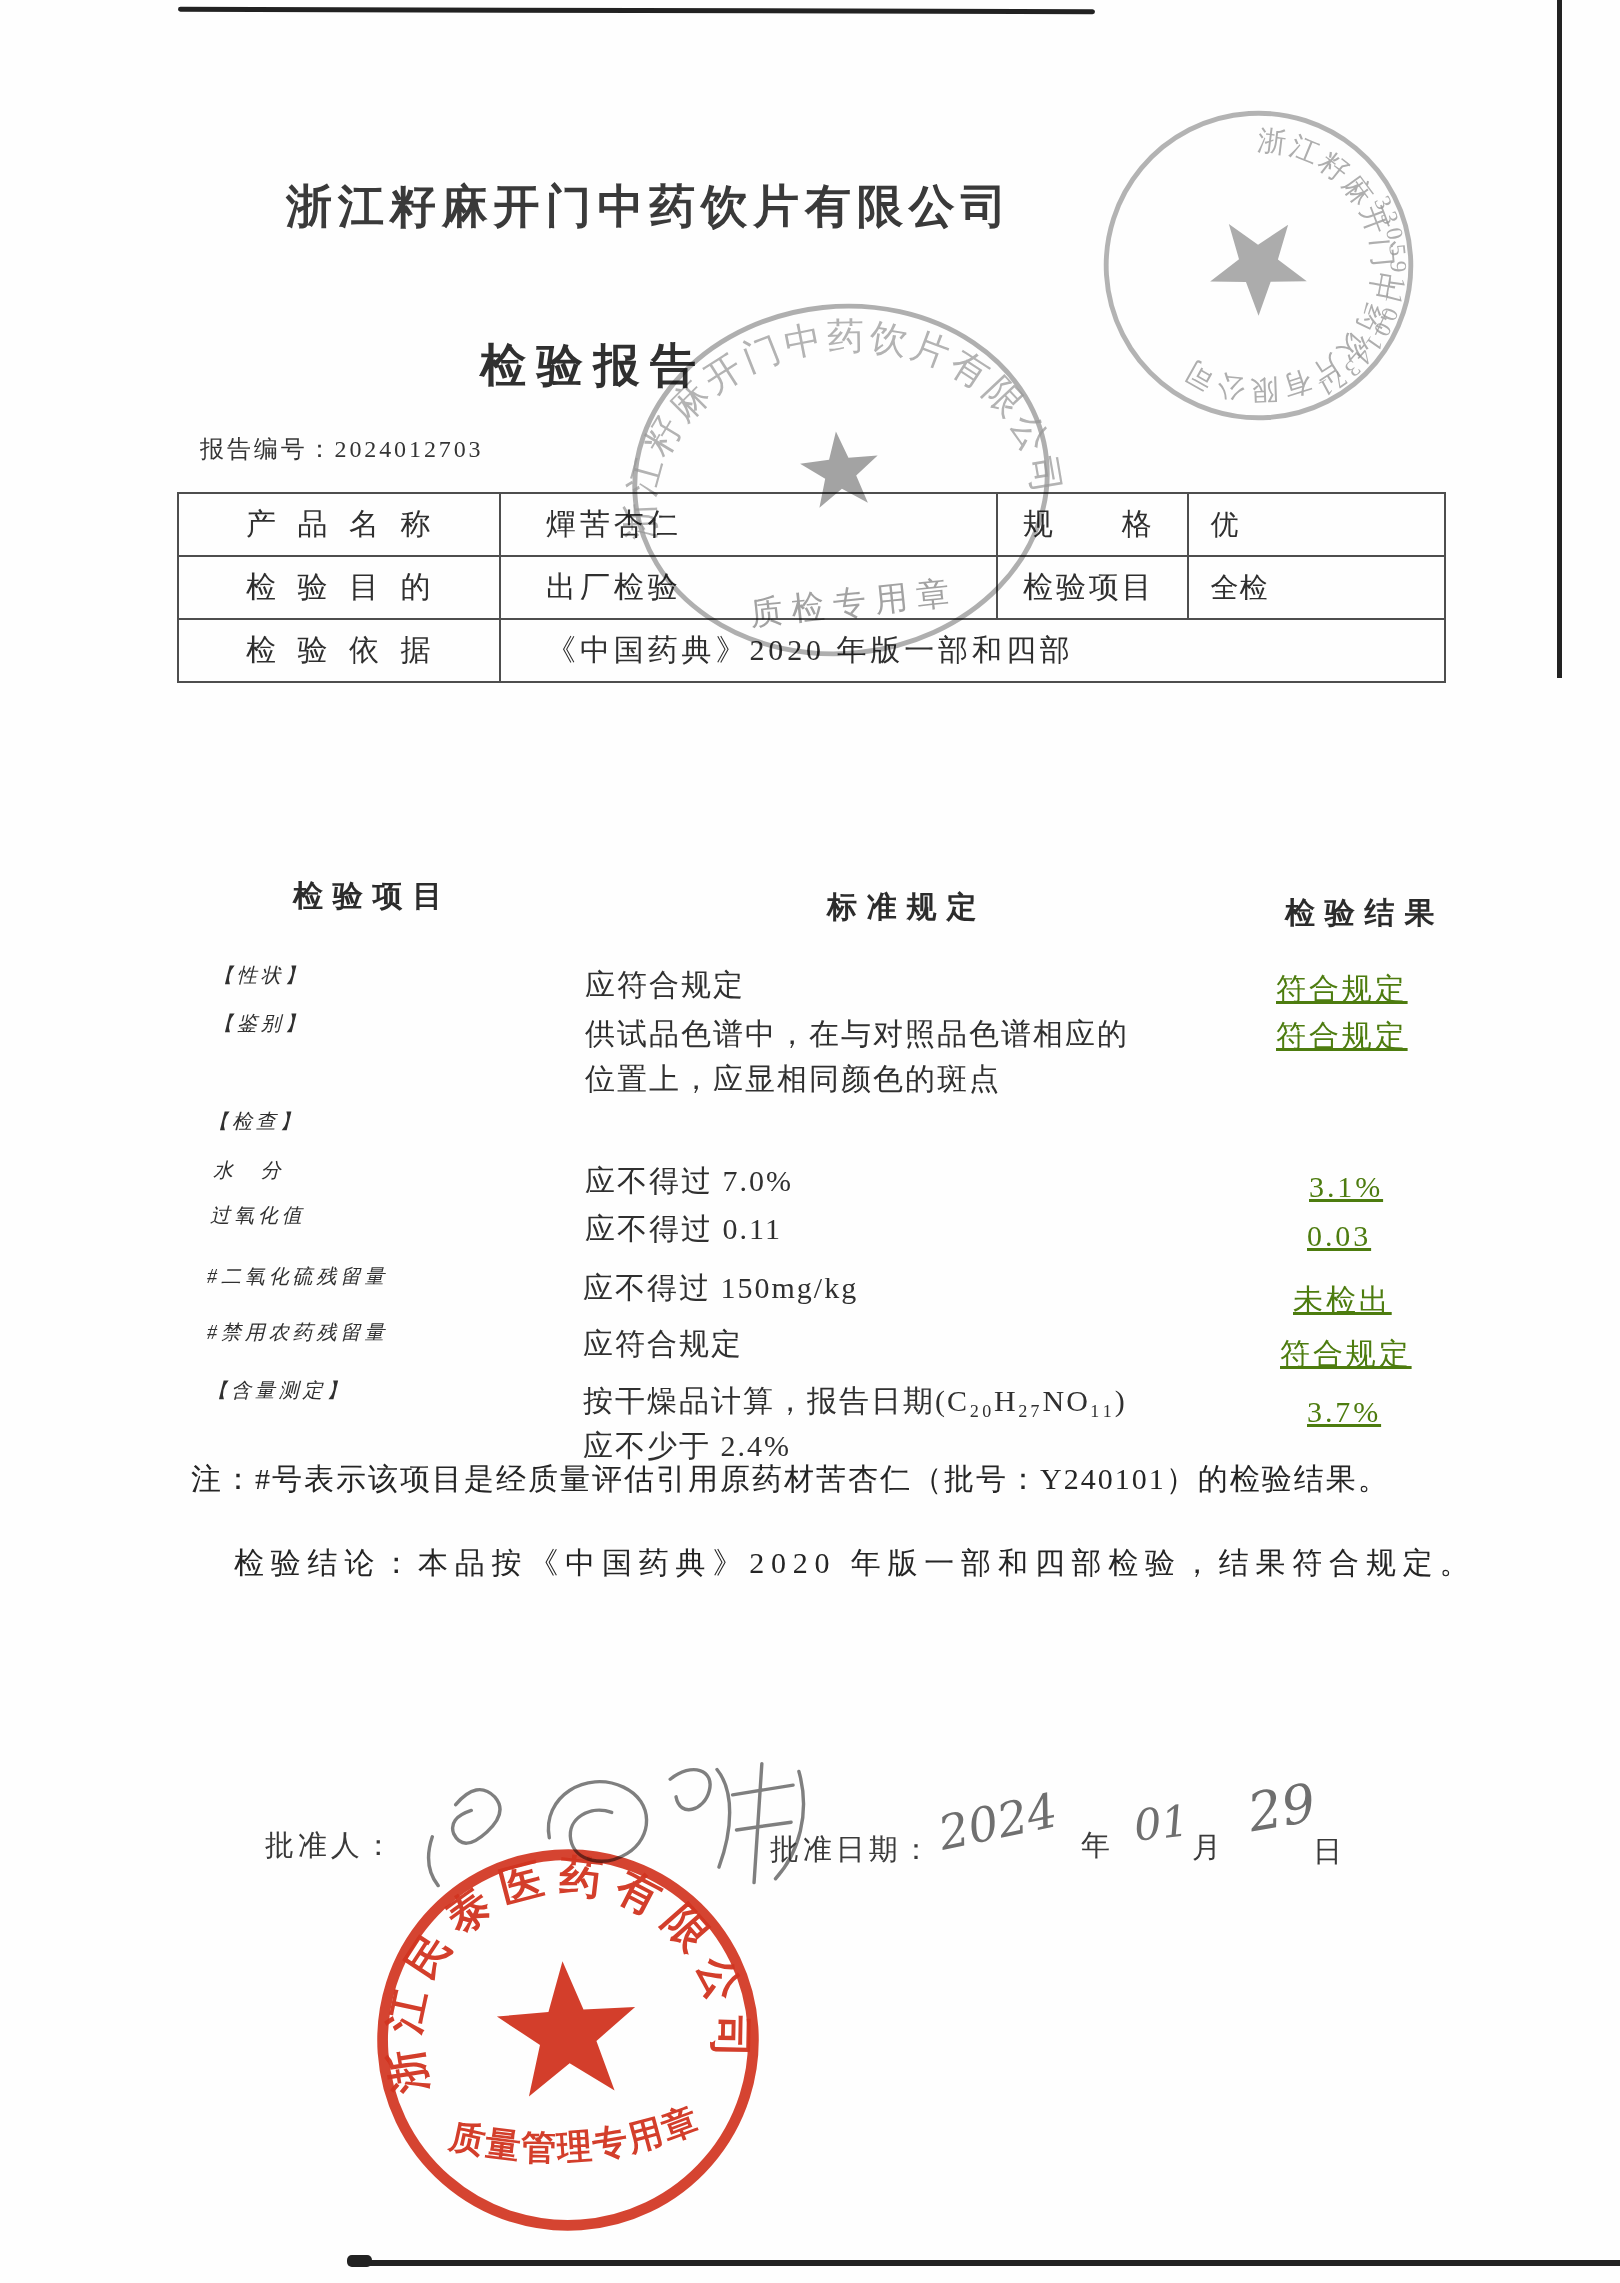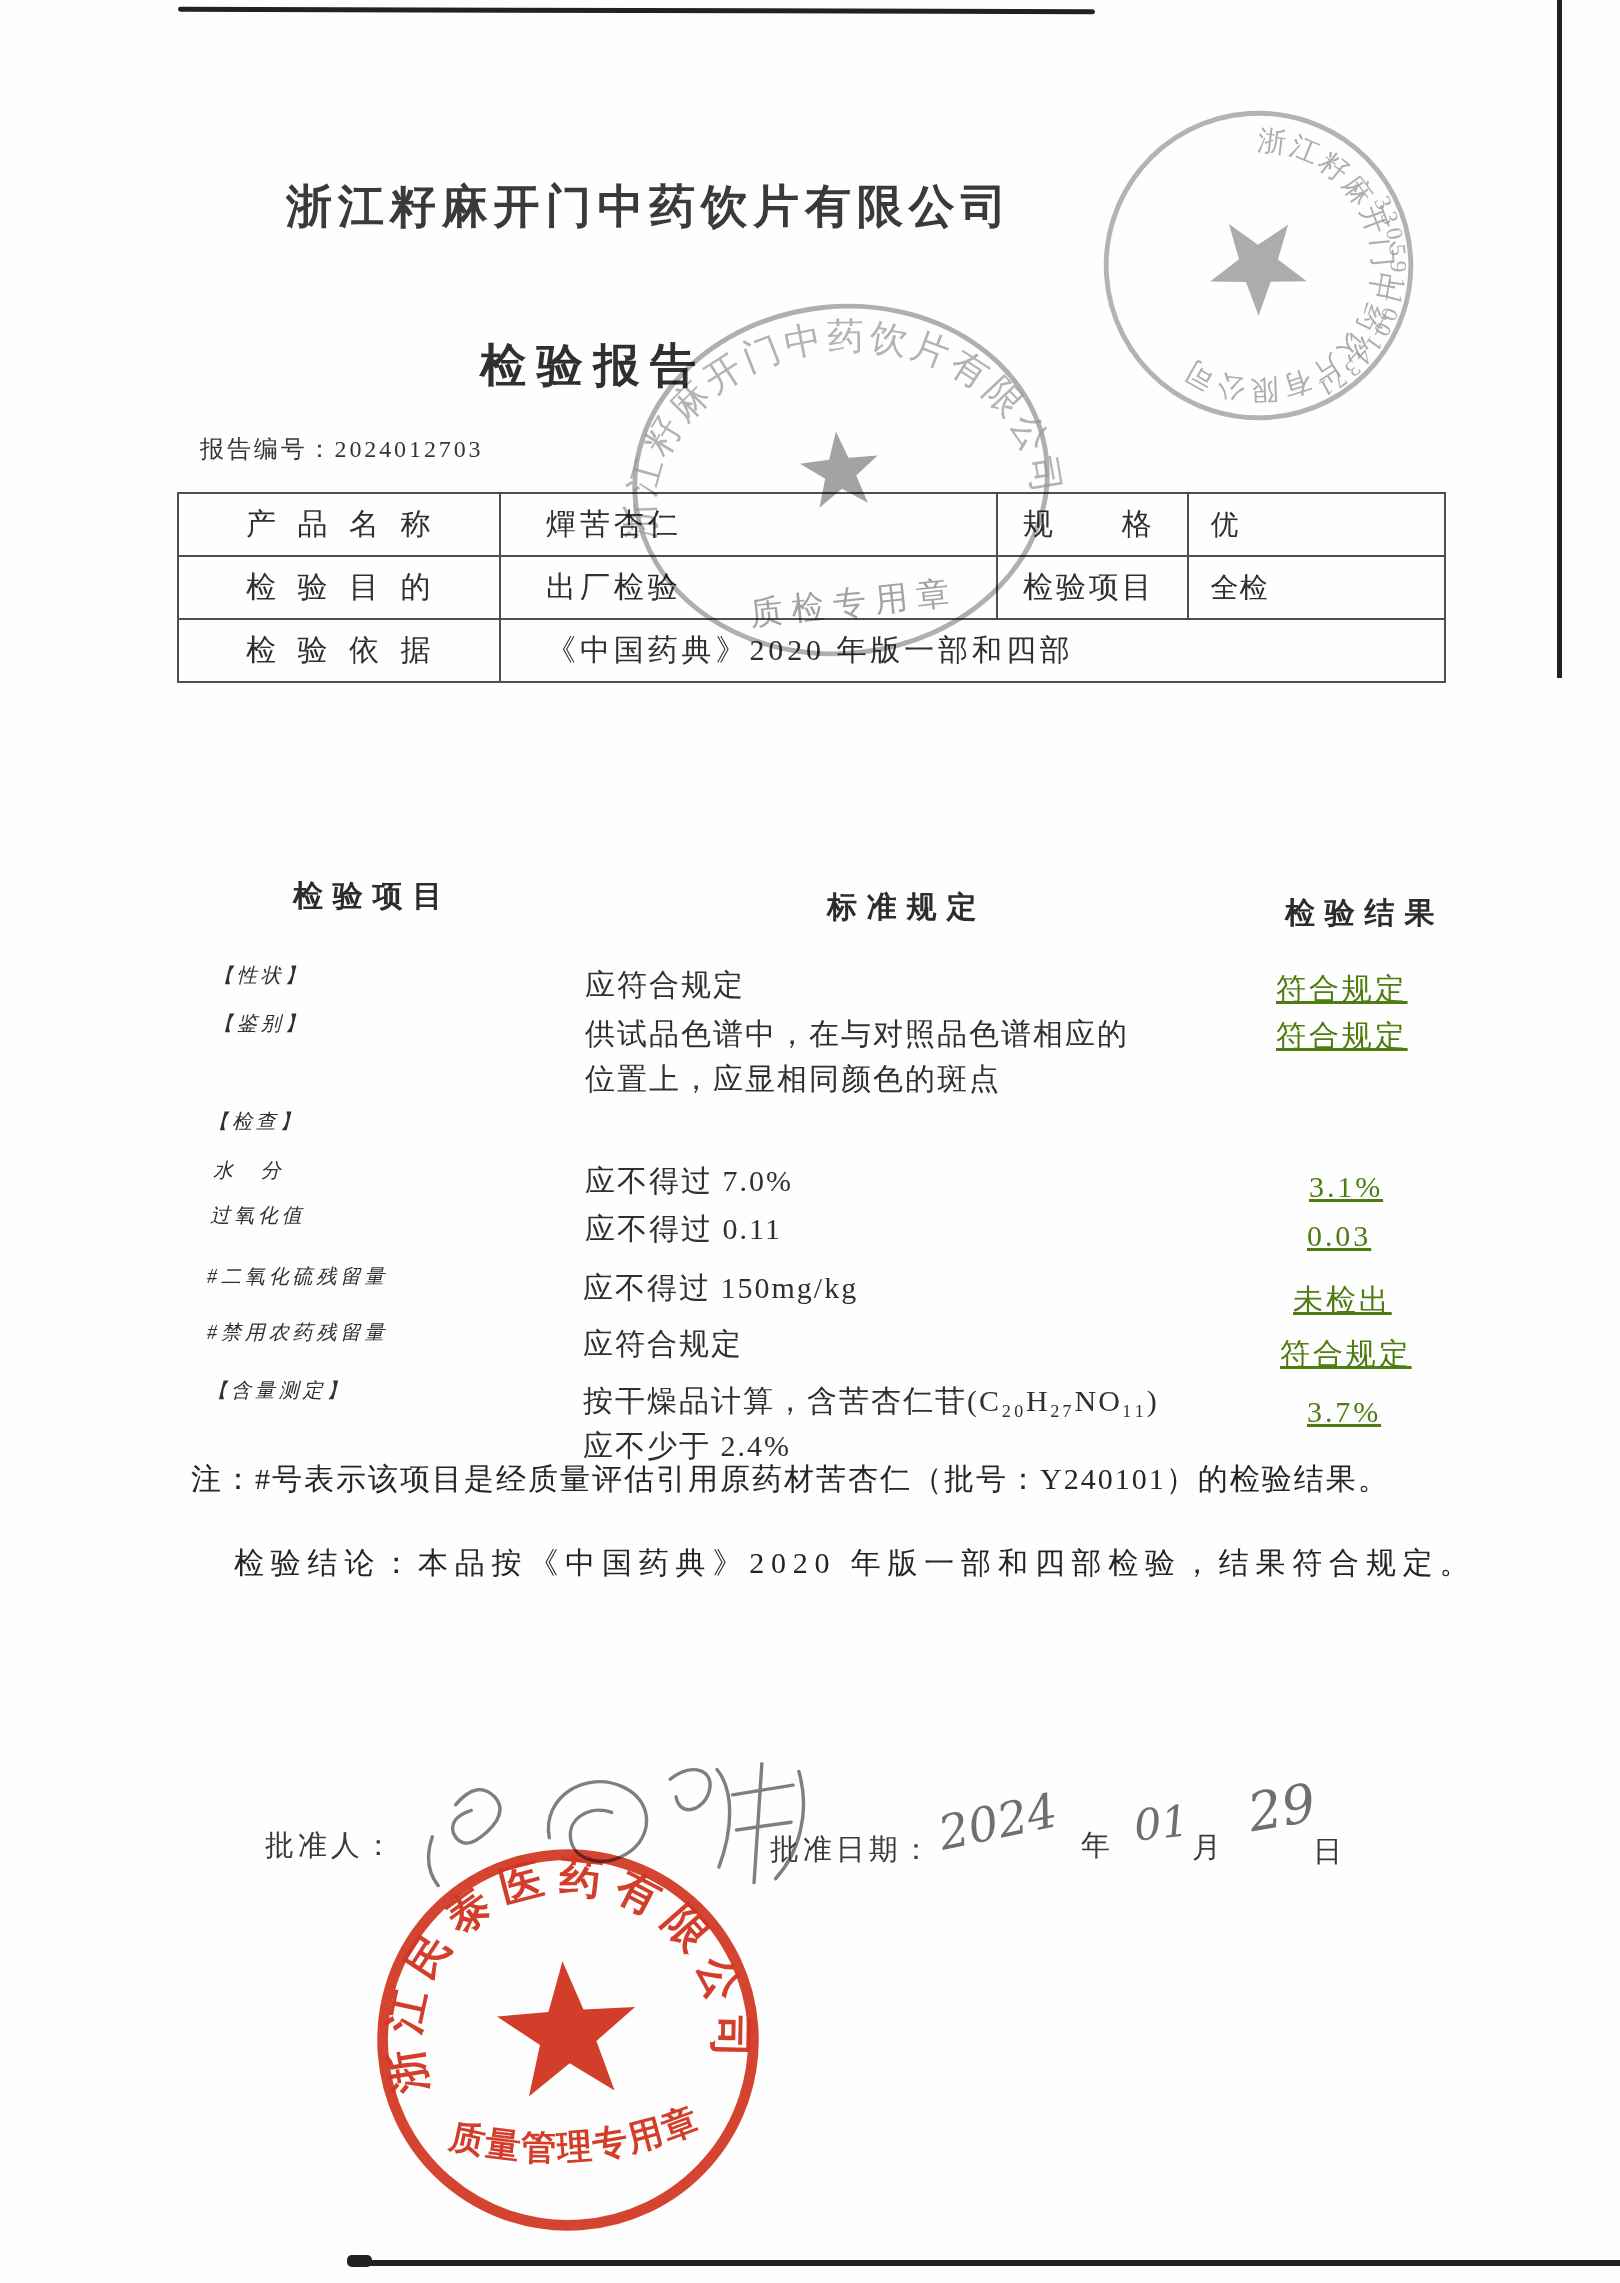--- a/index.html
+++ b/index.html
@@ -105,21 +105,21 @@
 
 <div class="abs item" style="left:207px;top:1263px">#二氧化硫残留量</div>
 <div class="abs std" style="left:583px;top:1268px">应不得过 150mg/kg</div>
 <div class="abs res" style="left:1293px;top:1280px">未检出</div>
 
 <div class="abs item" style="left:207px;top:1319px">#禁用农药残留量</div>
 <div class="abs std" style="left:583px;top:1324px">应符合规定</div>
 <div class="abs res" style="left:1280px;top:1334px">符合规定</div>
 
 <div class="abs item" style="left:207px;top:1377px">【含量测定】</div>
-<div class="abs std" style="left:583px;top:1381px">按干燥品计算，含苦杏仁苷(C₂₀H₂₇NO₁₁)</div>
+<div class="abs std" style="left:583px;top:1381px">按干燥品计算，报告日期(C₂₀H₂₇NO₁₁)</div>
 <div class="abs std" style="left:583px;top:1426px">应不少于 2.4%</div>
 <div class="abs res" style="left:1307px;top:1395px">3.7%</div>
 
 <div class="abs note-line" style="left:191px;top:1459px">注：#号表示该项目是经质量评估引用原药材苦杏仁（批号：Y240101）的检验结果。</div>
 <div class="abs conclusion-line" style="left:234px;top:1543px">检验结论：本品按《中国药典》2020 年版一部和四部检验，结果符合规定。</div>
 
 <div class="abs appr-label" style="left:265px;top:1826px">批准人：</div>
 
 <svg class="abs" style="left:405px;top:1744px;width:468px;height:171px" viewBox="0 0 480 175">
   <g fill="none" stroke="#6a6a6a" stroke-width="3.5" stroke-linecap="round" opacity="0.85">

